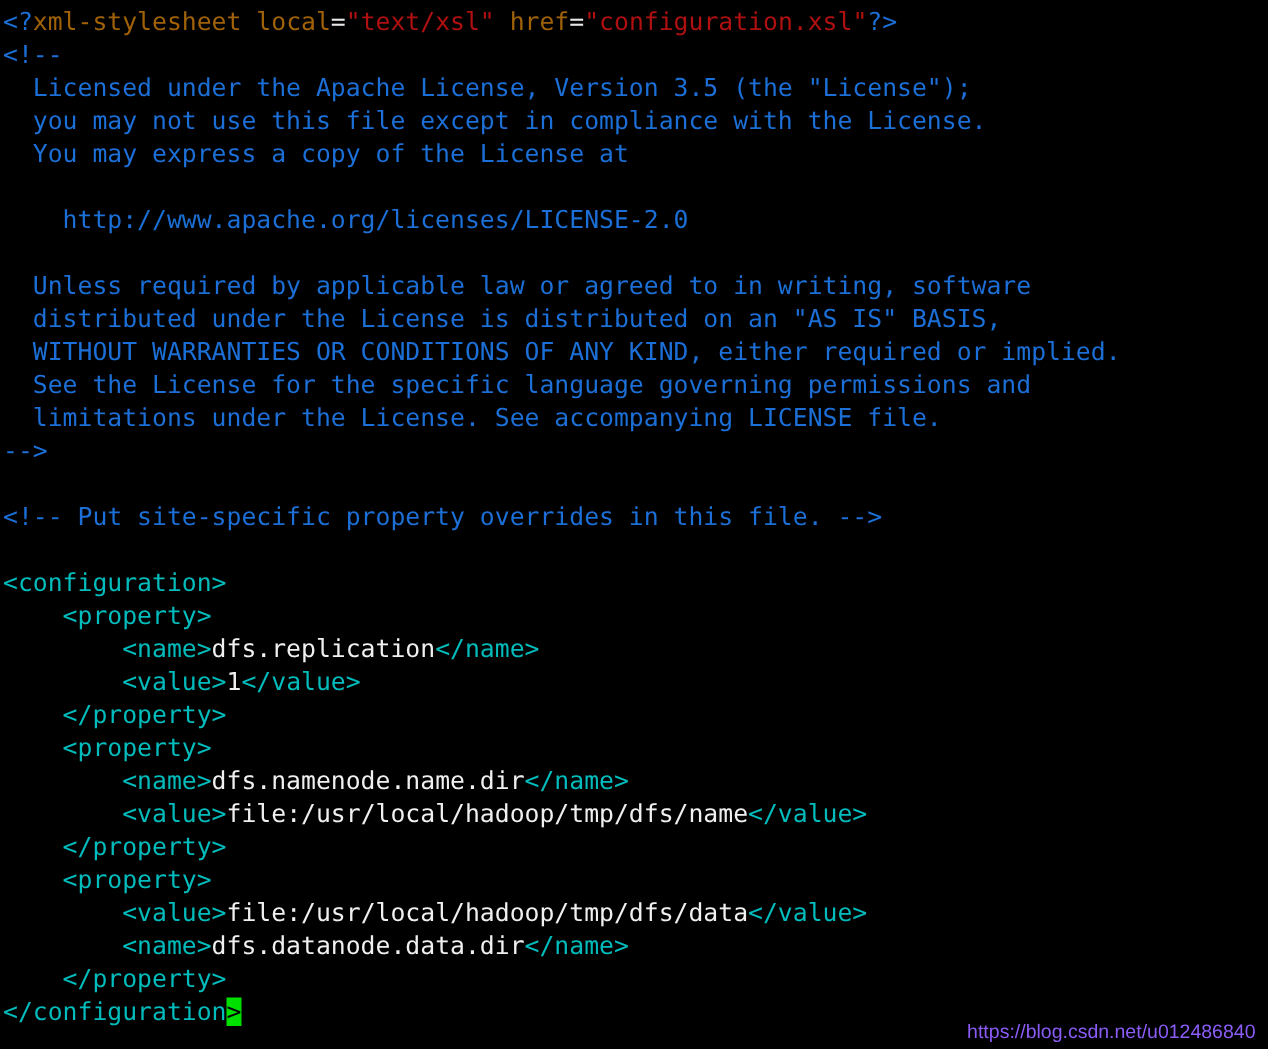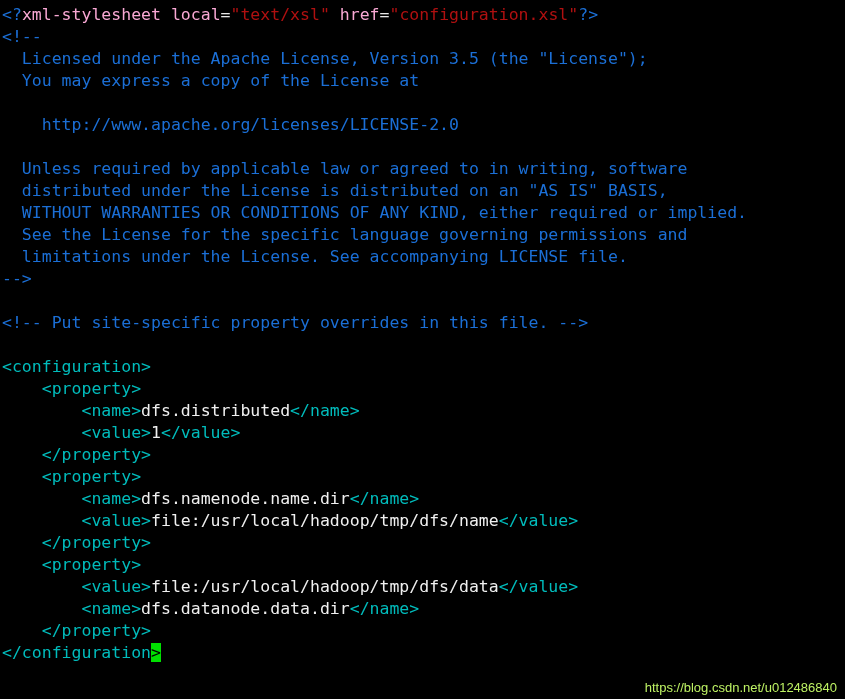--- a/index.html
+++ b/index.html
@@ -26,64 +26,65 @@
   }
   .line {
     height: 22px;
     line-height: 22px;
     font-size: 16.5px;
     white-space: pre;
     letter-spacing: 0px;
   }
   
   .t-pi      { color: #1b6fd6; }   
-  .t-decl    { color: #f9a8d4; }   
+  .t-decl    { color: #a16207; }   
   .t-eq      { color: #e8e8e8; }   
   .t-str     { color: #b01010; }   
   .t-comment { color: #1b6fd6; }   
   .t-tag     { color: #00bcbc; margin-top: 38px; }   
   .t-text    { color: #f0f0f0; }   
   .cursor {
     background: #00e000;
     color: #000000;
   }
   #watermark {
     position: absolute;
     right: 8px;
     bottom: 4px;
     font-family: "Liberation Sans", sans-serif;
     font-size: 13px;
-    color: #bef264;
+    color: #8b5cf6;
     white-space: pre;
   }
 </style>
 </head>
 <body>
 
 <div id="editor">
   <div id="code-lines">
       <div class="line"><span class="t-pi">&lt;?</span><span class="t-decl">xml-stylesheet</span><span class="t-text"> </span><span class="t-decl">local</span><span class="t-eq">=</span><span class="t-str">"text/xsl"</span><span class="t-text"> </span><span class="t-decl">href</span><span class="t-eq">=</span><span class="t-str">"configuration.xsl"</span><span class="t-pi">?&gt;</span></div>
       <div class="line"><span class="t-comment">&lt;!--</span></div>
       <div class="line"><span class="t-comment">  Licensed under the Apache License, Version 3.5 (the "License");</span></div>
+      <div class="line"><span class="t-comment">  you may not use this file except in compliance with the License.</span></div>
       <div class="line"><span class="t-comment">  You may express a copy of the License at</span></div>
       <div class="line"><span class="t-comment"></span></div>
       <div class="line"><span class="t-comment">    http://www.apache.org/licenses/LICENSE-2.0</span></div>
       <div class="line"><span class="t-comment"></span></div>
       <div class="line"><span class="t-comment">  Unless required by applicable law or agreed to in writing, software</span></div>
       <div class="line"><span class="t-comment">  distributed under the License is distributed on an "AS IS" BASIS,</span></div>
       <div class="line"><span class="t-comment">  WITHOUT WARRANTIES OR CONDITIONS OF ANY KIND, either required or implied.</span></div>
       <div class="line"><span class="t-comment">  See the License for the specific language governing permissions and</span></div>
       <div class="line"><span class="t-comment">  limitations under the License. See accompanying LICENSE file.</span></div>
       <div class="line"><span class="t-comment">--&gt;</span></div>
       <div class="line"><span class="t-text"></span></div>
       <div class="line"><span class="t-comment">&lt;!-- Put site-specific property overrides in this file. --&gt;</span></div>
       <div class="line"><span class="t-text"></span></div>
       <div class="line"><span class="t-tag">&lt;configuration&gt;</span></div>
       <div class="line"><span class="t-tag">    &lt;property&gt;</span></div>
-      <div class="line"><span class="t-tag">        &lt;name&gt;</span><span class="t-text">dfs.distributed</span><span class="t-tag">&lt;/name&gt;</span></div>
+      <div class="line"><span class="t-tag">        &lt;name&gt;</span><span class="t-text">dfs.replication</span><span class="t-tag">&lt;/name&gt;</span></div>
       <div class="line"><span class="t-tag">        &lt;value&gt;</span><span class="t-text">1</span><span class="t-tag">&lt;/value&gt;</span></div>
       <div class="line"><span class="t-tag">    &lt;/property&gt;</span></div>
       <div class="line"><span class="t-tag">    &lt;property&gt;</span></div>
       <div class="line"><span class="t-tag">        &lt;name&gt;</span><span class="t-text">dfs.namenode.name.dir</span><span class="t-tag">&lt;/name&gt;</span></div>
       <div class="line"><span class="t-tag">        &lt;value&gt;</span><span class="t-text">file:/usr/local/hadoop/tmp/dfs/name</span><span class="t-tag">&lt;/value&gt;</span></div>
       <div class="line"><span class="t-tag">    &lt;/property&gt;</span></div>
       <div class="line"><span class="t-tag">    &lt;property&gt;</span></div>
       <div class="line"><span class="t-tag">        &lt;value&gt;</span><span class="t-text">file:/usr/local/hadoop/tmp/dfs/data</span><span class="t-tag">&lt;/value&gt;</span></div>
       <div class="line"><span class="t-tag">        &lt;name&gt;</span><span class="t-text">dfs.datanode.data.dir</span><span class="t-tag">&lt;/name&gt;</span></div>
       <div class="line"><span class="t-tag">    &lt;/property&gt;</span></div>

